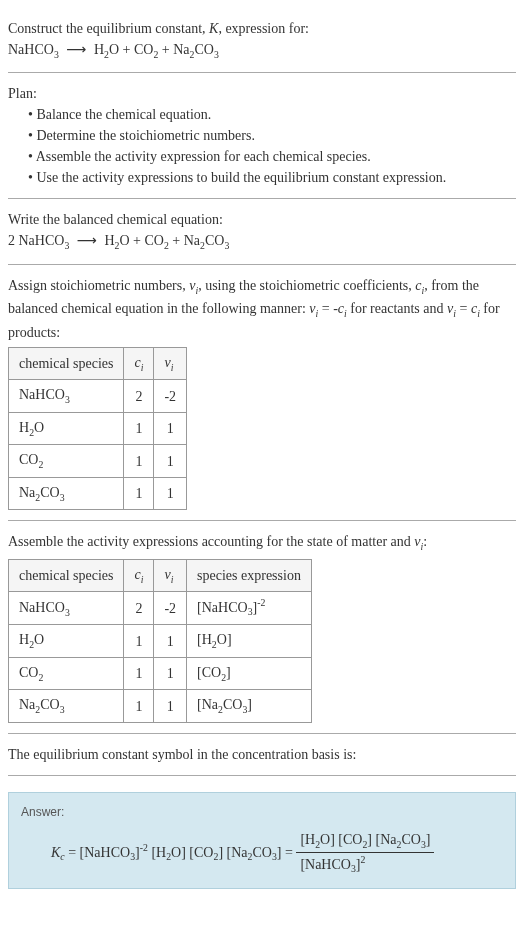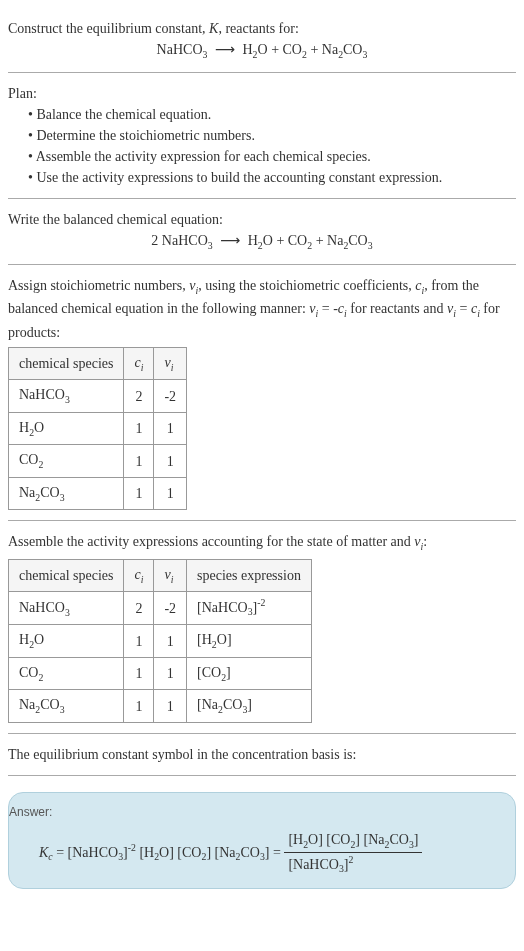--- a/index.html
+++ b/index.html
@@ -29,21 +29,20 @@
     }
     .sup {
       font-size: 0.7em;
       vertical-align: super;
     }
     .italic {
       font-style: italic;
     }
     .chem {
       font-family: Georgia, serif;
-      text-align: center;
     }
     .arrow {
       padding: 0 4px;
     }
     .bullet {
       padding-left: 0;
       margin-left: 20px;
     }
     .bullet-item::before {
       content: "• ";
@@ -60,22 +59,22 @@
     }
     th {
       background: #f5f5f5;
     }
     td.center {
       text-align: center;
     }
     .answer-box {
       background: #d4e8f0;
       border: 1px solid #b0d0dd;
-      border-radius: 15px;
-      padding: 10px 0;
+      border-radius: 0;
+      padding: 10px 12px;
       margin-top: 6px;
     }
     .answer-label {
       font-family: Arial, Helvetica, sans-serif;
       font-size: 12px;
       color: #555;
       margin-bottom: 8px;
     }
     .frac {
       display: inline-block;
@@ -93,36 +92,36 @@
     }
     .eq-indent {
       padding-left: 30px;
     }
   </style>
 </head>
 <body>
 
 <div class="section">
   <div>
-    <span>Construct the equilibrium constant, </span><span class="italic">K</span><span>, reactants for:</span>
+    <span>Construct the equilibrium constant, </span><span class="italic">K</span><span>, expression for:</span>
   </div>
   <div class="chem">
     <span>NaHCO</span><span class="sub">3</span>
     <span class="arrow">⟶</span>
     <span>H</span><span class="sub">2</span><span>O + CO</span><span class="sub">2</span><span> + Na</span><span class="sub">2</span><span>CO</span><span class="sub">3</span>
   </div>
 </div>
 
 <div class="section">
   <div>Plan:</div>
   <div class="bullet">
     <div class="bullet-item">Balance the chemical equation.</div>
     <div class="bullet-item">Determine the stoichiometric numbers.</div>
     <div class="bullet-item">Assemble the activity expression for each chemical species.</div>
-    <div class="bullet-item">Use the activity expressions to build the accounting constant expression.</div>
+    <div class="bullet-item">Use the activity expressions to build the equilibrium constant expression.</div>
   </div>
 </div>
 
 <div class="section">
   <div>Write the balanced chemical equation:</div>
   <div class="chem">
     <span>2 NaHCO</span><span class="sub">3</span>
     <span class="arrow">⟶</span>
     <span>H</span><span class="sub">2</span><span>O + CO</span><span class="sub">2</span><span> + Na</span><span class="sub">2</span><span>CO</span><span class="sub">3</span>
   </div>

